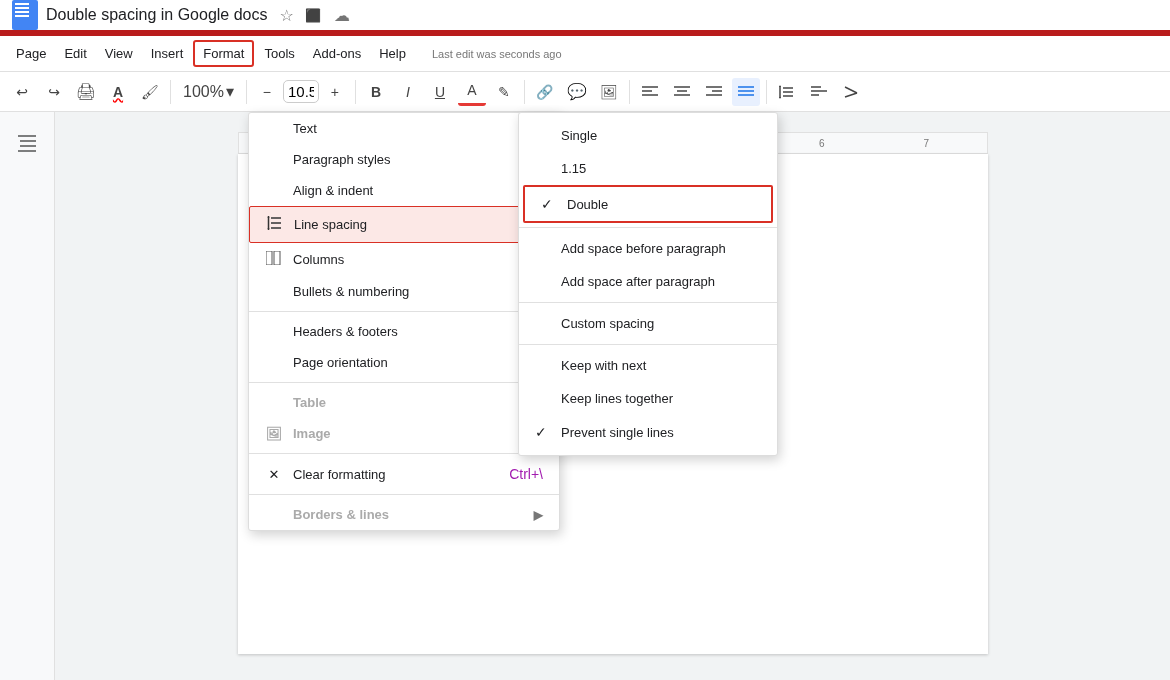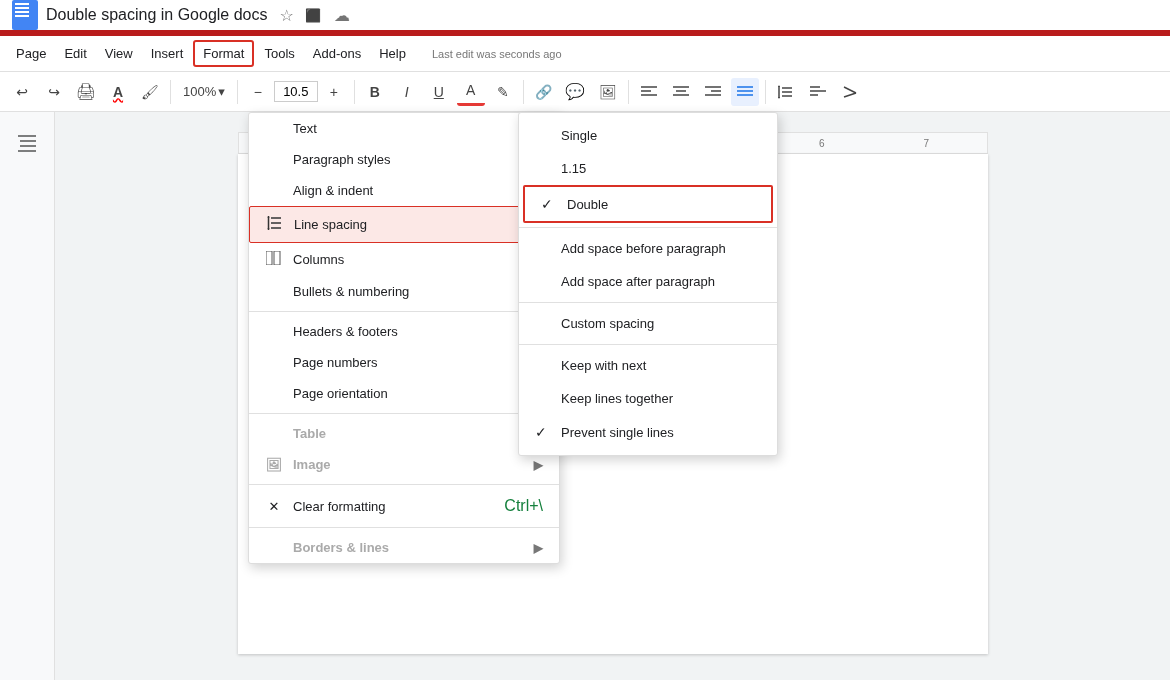--- a/index.html
+++ b/index.html
@@ -77,30 +77,30 @@
       color: #444;
       border: none;
       background: transparent;
     }
     .tb-divider { width: 1px; height: 24px; background: #e0e0e0; margin: 0 2px; }
     .font-size-ctrl {
       display: flex; align-items: center; gap: 2px;
       font-size: 13px;
     }
     .font-size-val {
-      width: 44px; text-align: center; border: 1px solid #ccc; border-radius: 0;
-      padding: 2px 4px; font-size: 13px;
+      width: 36px; text-align: center; border: 1px solid #ccc; border-radius: 5px;
+      padding: 2px 4px; font-size: 15px;
     }
     .tb-bold { font-weight: bold; }
     .tb-italic { font-style: italic; }
     .tb-underline { text-decoration: underline; }
     .tb-active { background: #e8f0fe !important; }
     .zoom-btn {
       display: flex; align-items: flex-end; gap: 2px;
-      font-size: 13px; color: #444; cursor: pointer;
+      font-size: 16px; color: #444; cursor: pointer;
       padding: 2px 6px; border-radius: 3px;
     }
 
     
     #content-area {
       display: flex;
       height: calc(680px - 36px - 36px - 40px);
       position: relative;
     }
 
@@ -196,21 +196,21 @@
     }
     .fm-item.disabled { color: #aaa; cursor: default; font-weight: bold; }
     .fm-item.highlighted-item {
       background: #fce8e6;
       border: 1.5px solid #d93025;
       border-radius: 2px;
     }
     .fm-divider { height: 1px; background: #e0e0e0; margin: 4px 0; }
     .fm-item-left { display: flex; align-items: center; gap: 10px; }
     .fm-arrow { color: #777; font-size: 12px; }
-    .fm-shortcut { color: #15803d; font-size: 16px; }
+    .fm-shortcut { color: #a21caf; font-size: 14px; }
     .fm-icon { width: 18px; text-align: center; }
 
     
     #linespacing-menu {
       position: absolute;
       top: 112px;
       left: 518px;
       width: 260px;
       background: #fff;
       border: 1px solid #ddd;
@@ -455,26 +455,20 @@
   </div>
   <div class="fm-divider"></div>
 
   <div class="fm-item">
     <div class="fm-item-left">
       <span class="fm-icon"></span>
       <span>Headers &amp; footers</span>
     </div>
   </div>
 
-  <div class="fm-item">
-    <div class="fm-item-left">
-      <span class="fm-icon"></span>
-      <span>Page numbers</span>
-    </div>
-  </div>
 
   <div class="fm-item">
     <div class="fm-item-left">
       <span class="fm-icon"></span>
       <span>Page orientation</span>
     </div>
   </div>
   <div class="fm-divider"></div>
 
   <div class="fm-item disabled">

